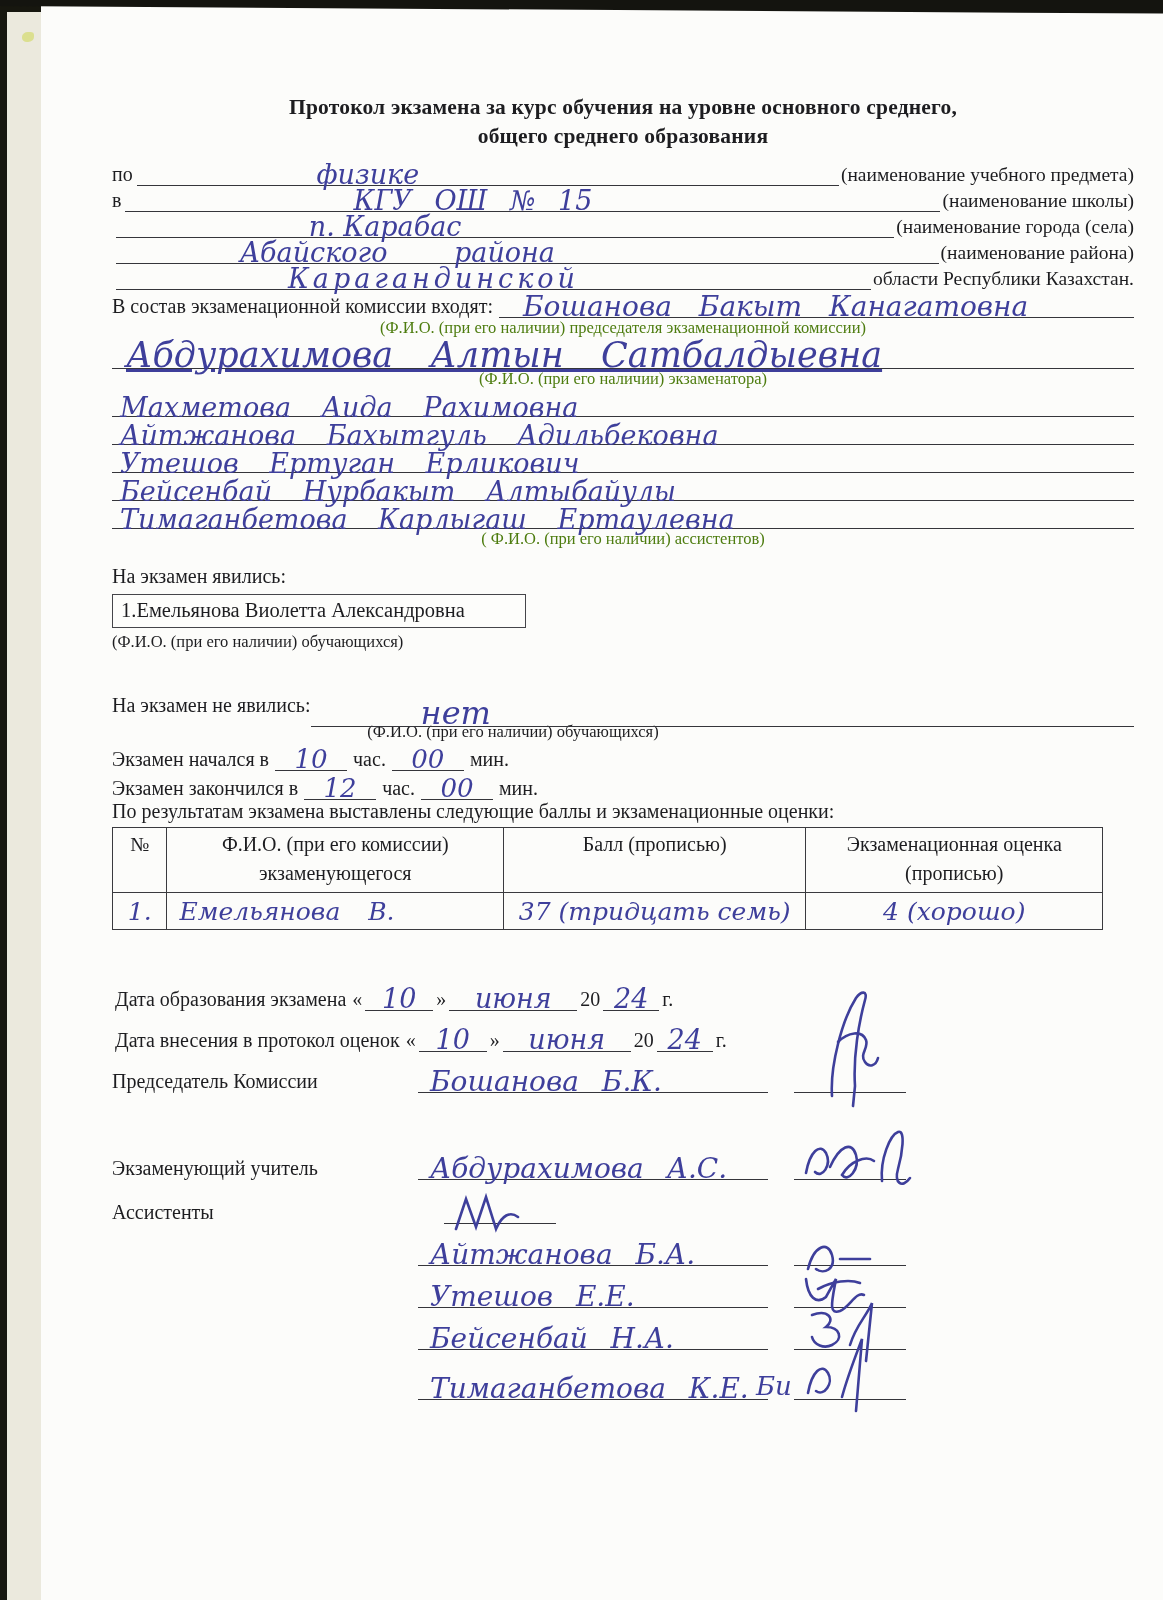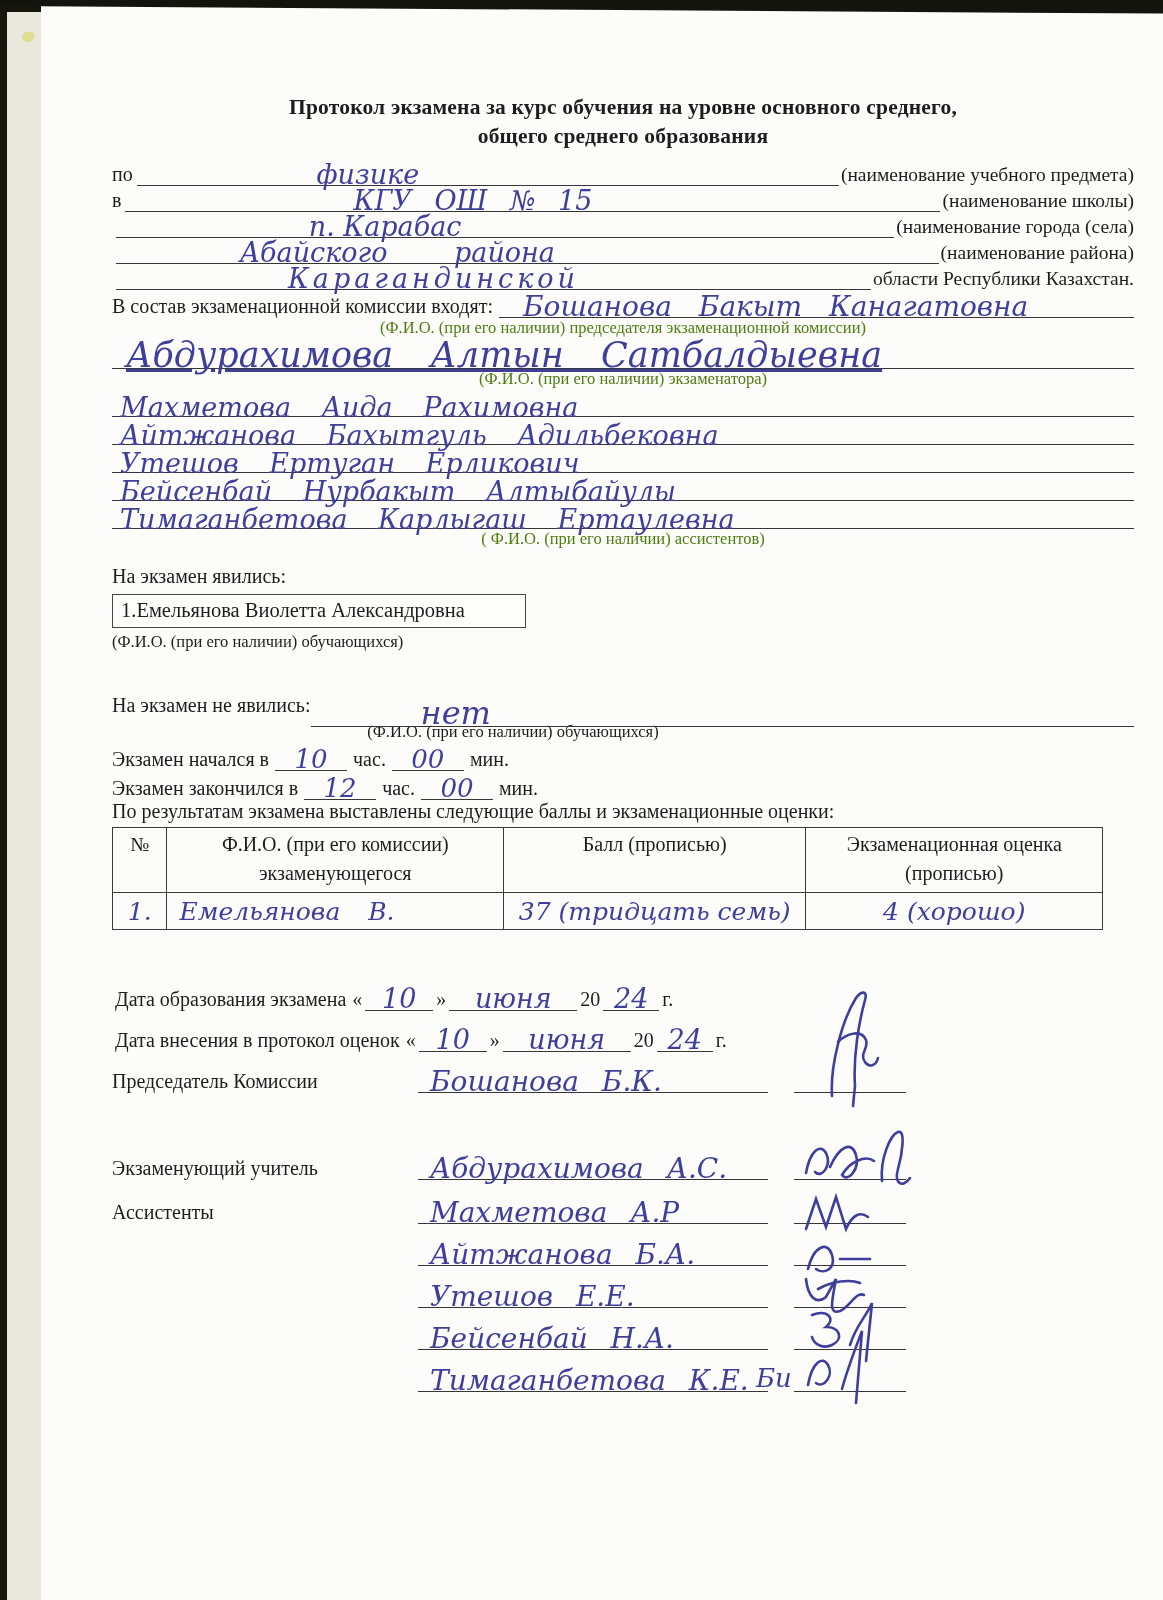--- a/index.html
+++ b/index.html
@@ -259,21 +259,20 @@
         <svg width="140" height="72" viewBox="0 0 140 72">
           <path class="sig-stroke" d="M8 50 C12 28 22 20 28 30 C34 42 24 56 17 49"></path>
           <path class="sig-stroke" d="M32 44 C42 22 54 18 58 32 C62 46 50 60 44 52 C52 38 68 32 76 38"></path>
           <path class="sig-stroke" d="M84 58 C82 36 92 12 100 9 C108 6 104 32 100 46 C96 60 104 66 112 55"></path>
         </svg>
       </span>
     </div>
 
     <div class="sigrow" style="margin-top:3px;">
       <span class="siglabel">Ассистенты</span>
-      <span class="signame"><span class="hw">Махметова А.Р</span></span>
       <span class="siggap"></span>
       <span class="sigline">
         <svg width="96" height="52" viewBox="0 0 96 52">
           <path class="sig-stroke" d="M8 42 L18 12 L28 40 L38 10 L48 42 C54 28 62 24 70 30"></path>
         </svg>
       </span>
     </div>
 
     <div class="sigrow" style="margin-top:1px;">
       <span class="siglabel"></span>
@@ -304,21 +303,21 @@
       <span class="signame"><span class="hw">Бейсенбай Н.А.</span></span>
       <span class="siggap"></span>
       <span class="sigline">
         <svg width="96" height="70" viewBox="0 0 96 70">
           <path class="sig-stroke" d="M14 20 C30 14 38 24 28 32 C42 32 46 44 34 50 C26 54 16 50 14 42"></path>
           <path class="sig-stroke" d="M52 50 C58 30 68 22 74 8 L68 66"></path>
         </svg>
       </span>
     </div>
 
-    <div class="sigrow" style="margin-top:1px;">
+    <div class="sigrow" style="margin-top:9px;">
       <span class="siglabel"></span>
       <span class="signame"><span class="hw">Тимаганбетова К.Е.</span></span>
       <span class="siggap"></span>
       <span class="sigline">
         <span class="hw-sig">Би</span>
         <svg width="96" height="80" viewBox="0 0 96 80">
           <path class="sig-stroke" d="M10 58 C14 36 24 28 30 38 C36 48 26 62 18 56"></path>
           <path class="sig-stroke" d="M44 62 C50 40 58 20 64 4 L58 76"></path>
         </svg>
       </span>

